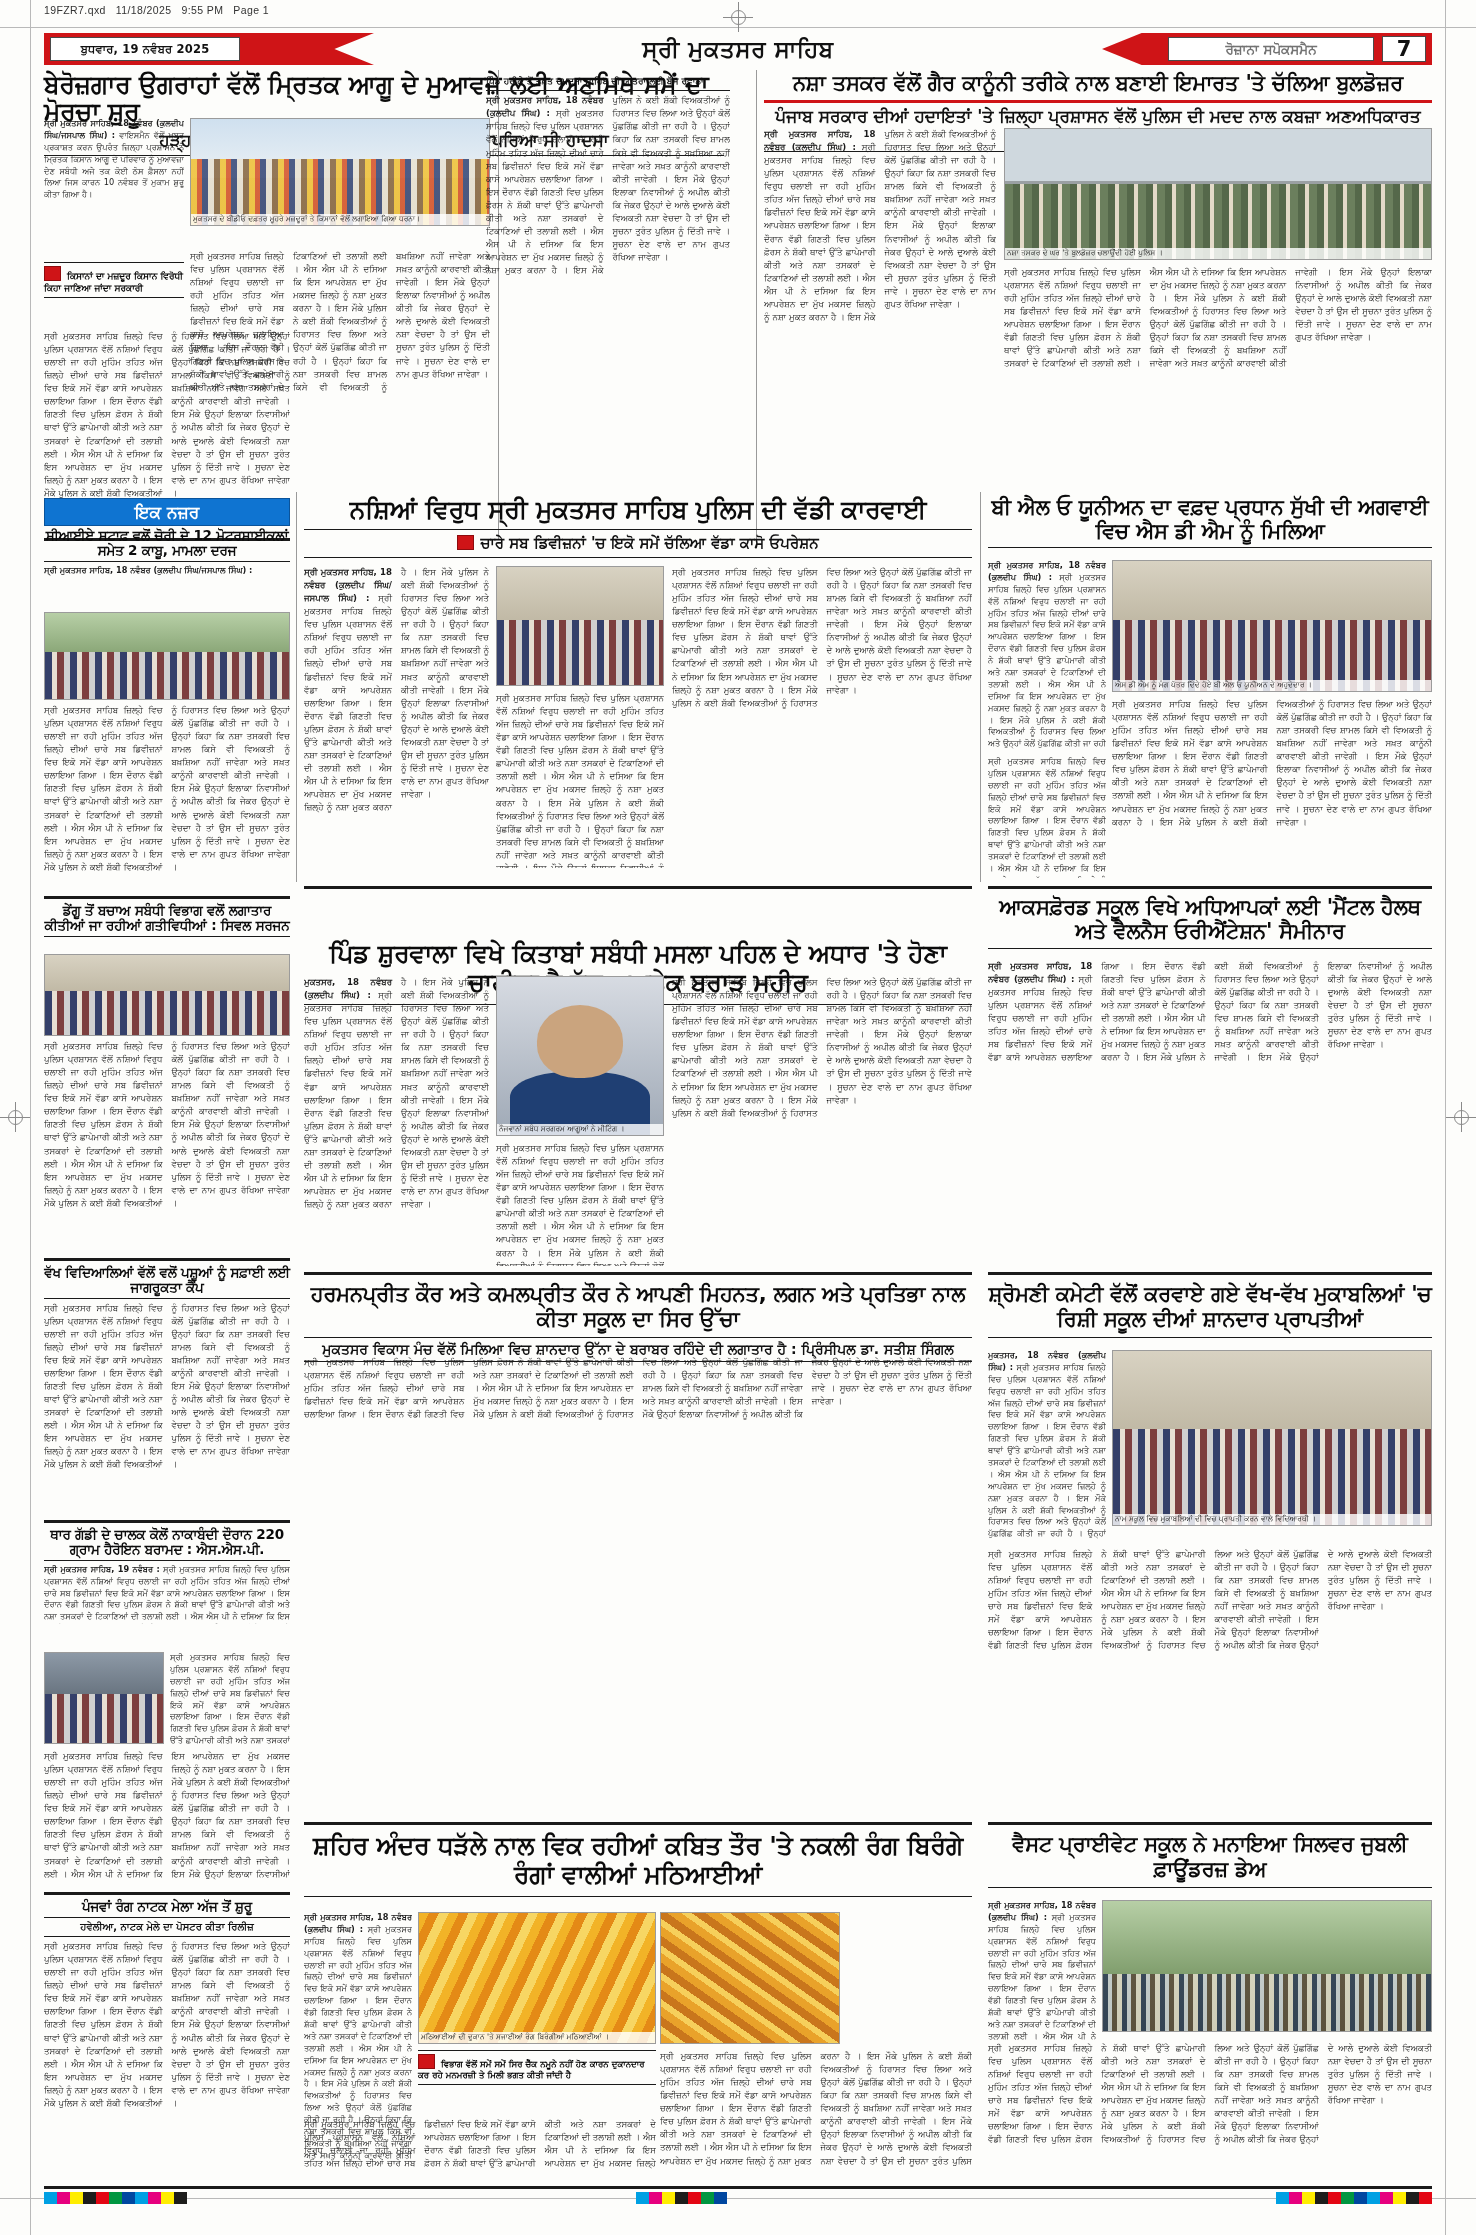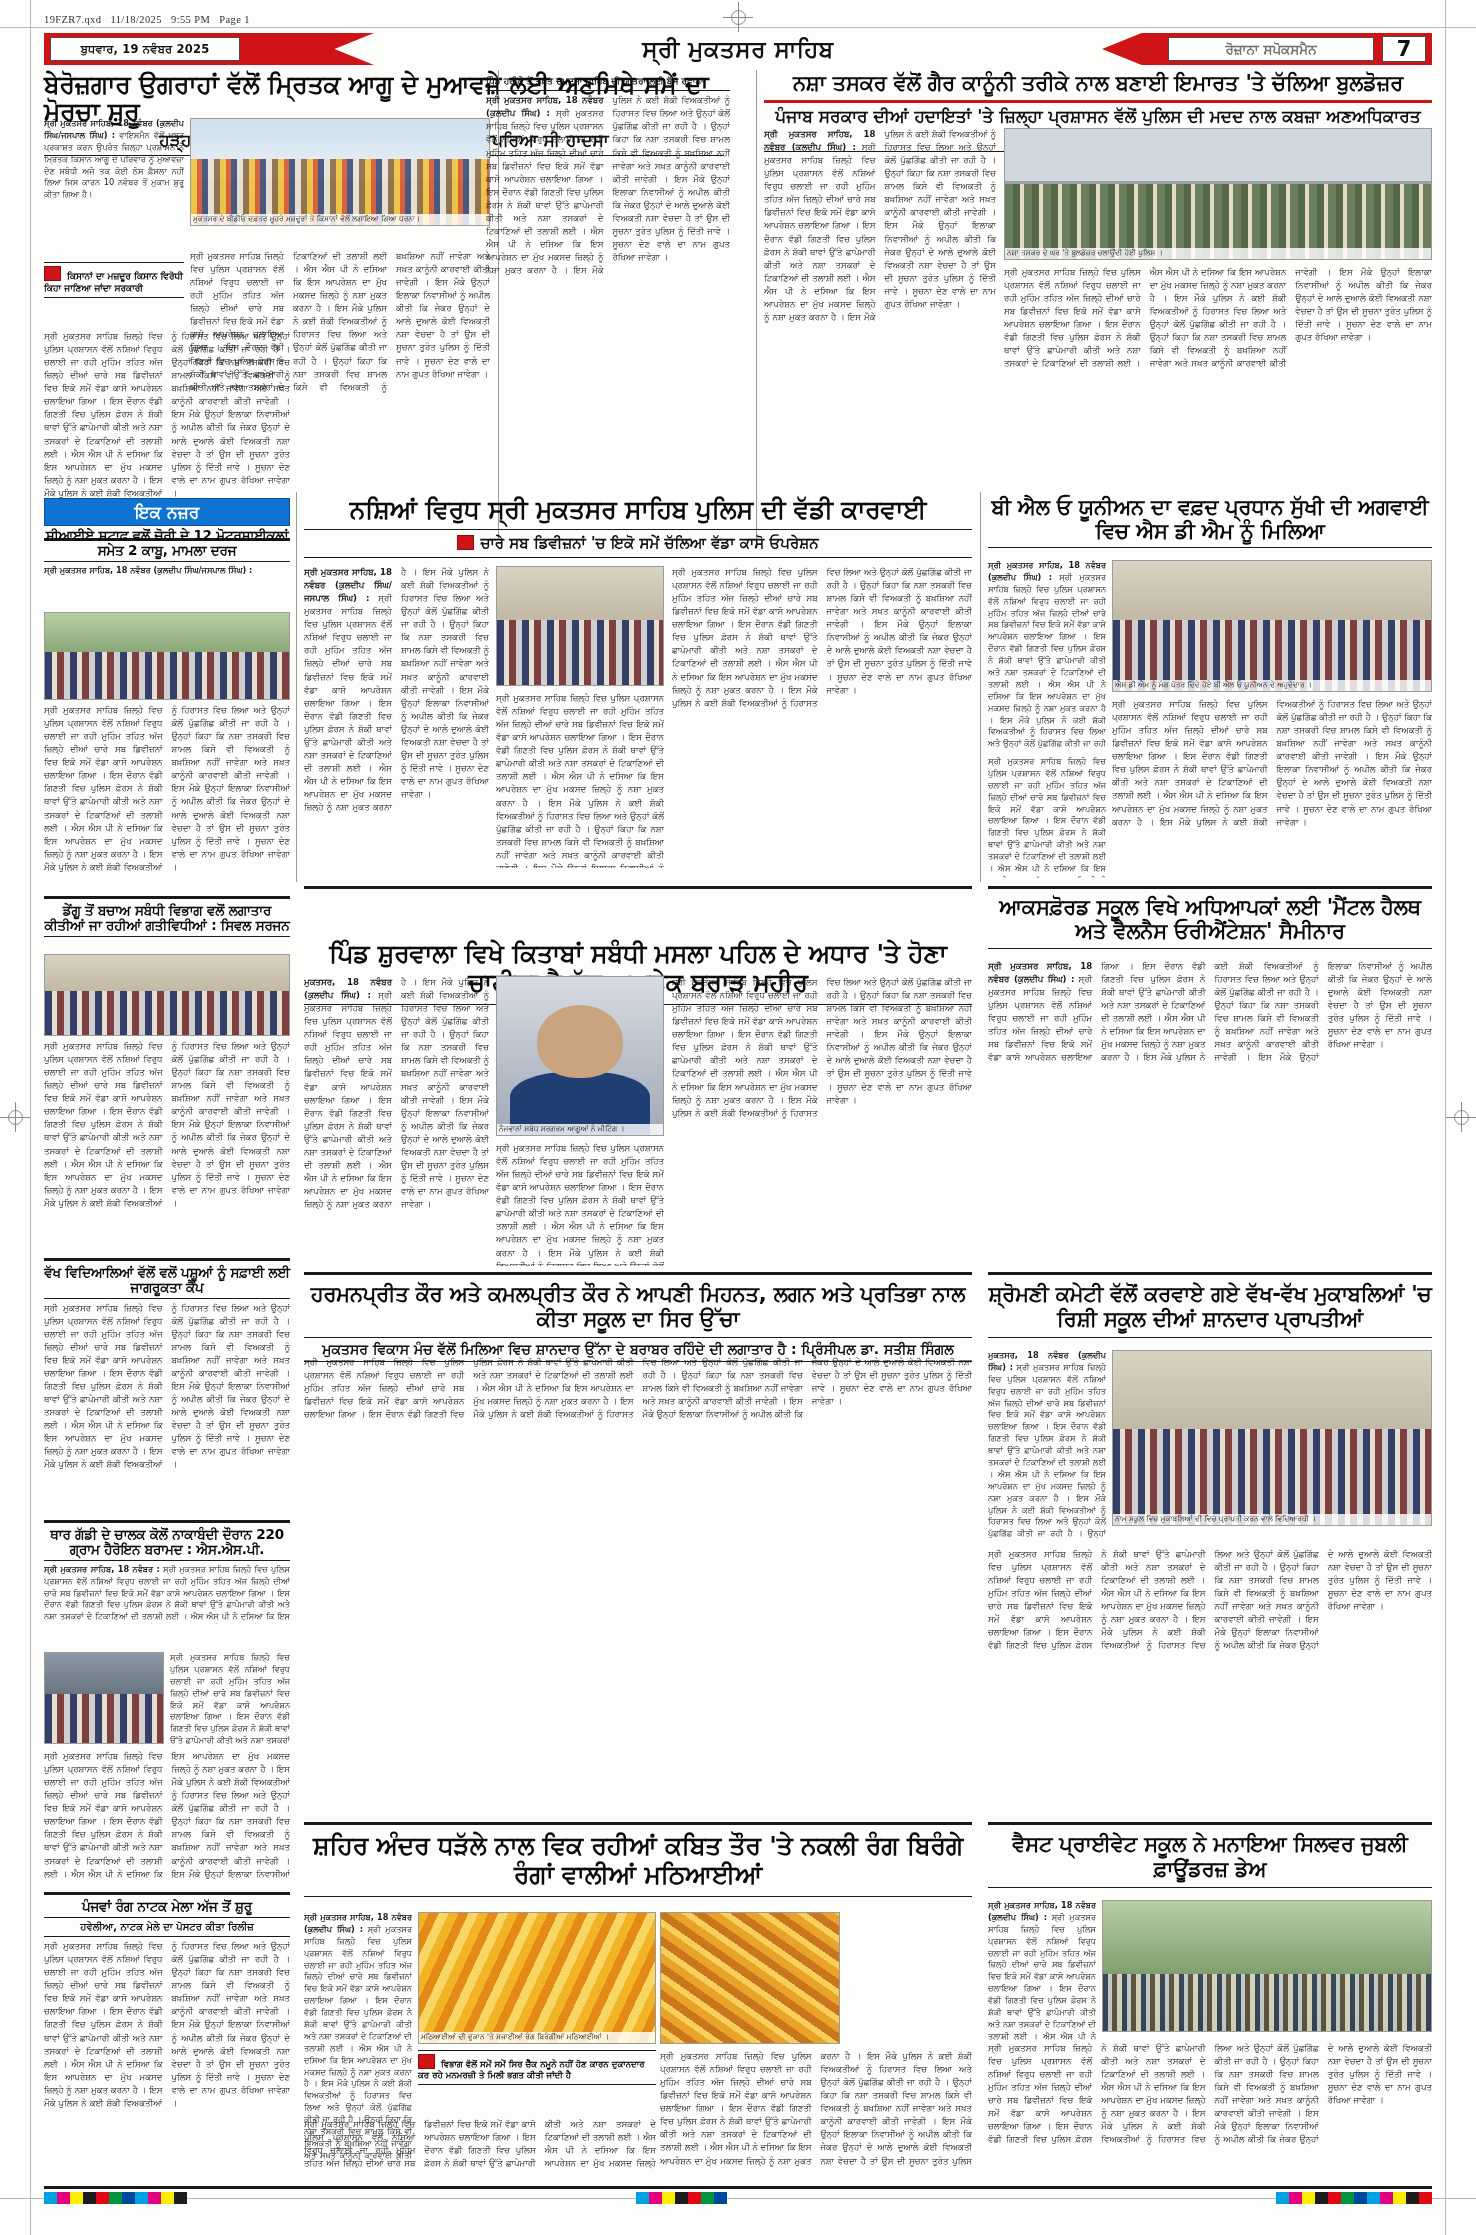--- a/index.html
+++ b/index.html
@@ -15,22 +15,22 @@
   
   .rail-v { position:absolute; top:0; bottom:0; width:1px; background:#b9b9b9; }
   .rail-h { position:absolute; left:0; right:0; height:1px; background:#b9b9b9; }
   .crossmark{ position:absolute; width:30px; height:30px; }
   .crossmark:before{content:"";position:absolute;left:50%;top:0;bottom:0;width:1px;background:#8a8a8a;}
   .crossmark:after{content:"";position:absolute;top:50%;left:0;right:0;height:1px;background:#8a8a8a;}
   .crossmark .ring{position:absolute;left:50%;top:50%;width:15px;height:15px;margin:-7.5px 0 0 -7.5px;border:1px solid #8a8a8a;border-radius:50%;}
 
   
   .filestamp{
-    position:absolute; left:44px; top:14px;
-    font-family:Liberation Serif, serif;
+    position:absolute; left:44px; top:4px;
+    font-family:Liberation Sans, sans-serif;
     font-size:10.5px; color:#333; letter-spacing:.4px; white-space:pre;
   }
 
   
   .masthead{
     position:absolute; left:44px; top:33px; width:1388px; height:32px;
   }
   .mh-redleft{
     position:absolute; left:0; top:0; height:32px; width:330px;
     background:#cf1417;
@@ -285,21 +285,21 @@
     <div class="hl xs center">ਵੱਖ ਵਿਦਿਆਲਿਆਂ ਵੱਲੋਂ ਵਲੋਂ ਪਸ਼ੂਆਂ ਨੂੰ ਸਫ਼ਾਈ ਲਈ ਜਾਗਰੂਕਤਾ ਕੈਂਪ</div>
     <div class="rule" style="margin:3px 0"></div>
     <div class="body twocol" style="height:222px;">ਸ੍ਰੀ ਮੁਕਤਸਰ ਸਾਹਿਬ ਜ਼ਿਲ੍ਹੇ ਵਿਚ ਪੁਲਿਸ ਪ੍ਰਸ਼ਾਸਨ ਵੱਲੋਂ ਨਸ਼ਿਆਂ ਵਿਰੁਧ ਚਲਾਈ ਜਾ ਰਹੀ ਮੁਹਿੰਮ ਤਹਿਤ ਅੱਜ ਜ਼ਿਲ੍ਹੇ ਦੀਆਂ ਚਾਰੇ ਸਬ ਡਿਵੀਜ਼ਨਾਂ ਵਿਚ ਇਕੋ ਸਮੇਂ ਵੱਡਾ ਕਾਸੋ ਆਪਰੇਸ਼ਨ ਚਲਾਇਆ ਗਿਆ । ਇਸ ਦੌਰਾਨ ਵੱਡੀ ਗਿਣਤੀ ਵਿਚ ਪੁਲਿਸ ਫ਼ੋਰਸ ਨੇ ਸ਼ੱਕੀ ਥਾਵਾਂ ਉੱਤੇ ਛਾਪੇਮਾਰੀ ਕੀਤੀ ਅਤੇ ਨਸ਼ਾ ਤਸਕਰਾਂ ਦੇ ਟਿਕਾਣਿਆਂ ਦੀ ਤਲਾਸ਼ੀ ਲਈ । ਐਸ ਐਸ ਪੀ ਨੇ ਦਸਿਆ ਕਿ ਇਸ ਆਪਰੇਸ਼ਨ ਦਾ ਮੁੱਖ ਮਕਸਦ ਜ਼ਿਲ੍ਹੇ ਨੂੰ ਨਸ਼ਾ ਮੁਕਤ ਕਰਨਾ ਹੈ । ਇਸ ਮੌਕੇ ਪੁਲਿਸ ਨੇ ਕਈ ਸ਼ੱਕੀ ਵਿਅਕਤੀਆਂ ਨੂੰ ਹਿਰਾਸਤ ਵਿਚ ਲਿਆ ਅਤੇ ਉਨ੍ਹਾਂ ਕੋਲੋਂ ਪੁੱਛਗਿੱਛ ਕੀਤੀ ਜਾ ਰਹੀ ਹੈ । ਉਨ੍ਹਾਂ ਕਿਹਾ ਕਿ ਨਸ਼ਾ ਤਸਕਰੀ ਵਿਚ ਸ਼ਾਮਲ ਕਿਸੇ ਵੀ ਵਿਅਕਤੀ ਨੂੰ ਬਖ਼ਸ਼ਿਆ ਨਹੀਂ ਜਾਵੇਗਾ ਅਤੇ ਸਖ਼ਤ ਕਾਨੂੰਨੀ ਕਾਰਵਾਈ ਕੀਤੀ ਜਾਵੇਗੀ । ਇਸ ਮੌਕੇ ਉਨ੍ਹਾਂ ਇਲਾਕਾ ਨਿਵਾਸੀਆਂ ਨੂੰ ਅਪੀਲ ਕੀਤੀ ਕਿ ਜੇਕਰ ਉਨ੍ਹਾਂ ਦੇ ਆਲੇ ਦੁਆਲੇ ਕੋਈ ਵਿਅਕਤੀ ਨਸ਼ਾ ਵੇਚਦਾ ਹੈ ਤਾਂ ਉਸ ਦੀ ਸੂਚਨਾ ਤੁਰੰਤ ਪੁਲਿਸ ਨੂੰ ਦਿੱਤੀ ਜਾਵੇ । ਸੂਚਨਾ ਦੇਣ ਵਾਲੇ ਦਾ ਨਾਮ ਗੁਪਤ ਰੱਖਿਆ ਜਾਵੇਗਾ ।</div>
   </div>
 
   <div class="col" style="left:44px;top:1520px;width:246px;">
     <div class="rule thick" style="margin-bottom:4px"></div>
     <div class="hl xs center">ਥਾਰ ਗੱਡੀ ਦੇ ਚਾਲਕ ਕੋਲੋਂ ਨਾਕਾਬੰਦੀ ਦੌਰਾਨ 220 ਗ੍ਰਾਮ ਹੈਰੋਇਨ ਬਰਾਮਦ : ਐਸ.ਐਸ.ਪੀ.</div>
     <div class="rule" style="margin:3px 0"></div>
     <div class="body tight" style="height:60px;">
-      <span class="lede">ਸ੍ਰੀ ਮੁਕਤਸਰ ਸਾਹਿਬ, 18 ਨਵੰਬਰ :</span>
+      <span class="lede">ਸ੍ਰੀ ਮੁਕਤਸਰ ਸਾਹਿਬ, 19 ਨਵੰਬਰ :</span>
       <span>ਸ੍ਰੀ ਮੁਕਤਸਰ ਸਾਹਿਬ ਜ਼ਿਲ੍ਹੇ ਵਿਚ ਪੁਲਿਸ ਪ੍ਰਸ਼ਾਸਨ ਵੱਲੋਂ ਨਸ਼ਿਆਂ ਵਿਰੁਧ ਚਲਾਈ ਜਾ ਰਹੀ ਮੁਹਿੰਮ ਤਹਿਤ ਅੱਜ ਜ਼ਿਲ੍ਹੇ ਦੀਆਂ ਚਾਰੇ ਸਬ ਡਿਵੀਜ਼ਨਾਂ ਵਿਚ ਇਕੋ ਸਮੇਂ ਵੱਡਾ ਕਾਸੋ ਆਪਰੇਸ਼ਨ ਚਲਾਇਆ ਗਿਆ । ਇਸ ਦੌਰਾਨ ਵੱਡੀ ਗਿਣਤੀ ਵਿਚ ਪੁਲਿਸ ਫ਼ੋਰਸ ਨੇ ਸ਼ੱਕੀ ਥਾਵਾਂ ਉੱਤੇ ਛਾਪੇਮਾਰੀ ਕੀਤੀ ਅਤੇ ਨਸ਼ਾ ਤਸਕਰਾਂ ਦੇ ਟਿਕਾਣਿਆਂ ਦੀ ਤਲਾਸ਼ੀ ਲਈ । ਐਸ ਐਸ ਪੀ ਨੇ ਦਸਿਆ ਕਿ ਇਸ ਆਪਰੇਸ਼ਨ ਦਾ ਮੁੱਖ ਮਕਸਦ ਜ਼ਿਲ੍ਹੇ ਨੂੰ ਨਸ਼ਾ ਮੁਕਤ ਕਰਨਾ ਹੈ । ਇਸ ਮੌਕੇ ਪੁਲਿਸ ਨੇ ਕਈ ਸ਼ੱਕੀ ਵਿਅਕਤੀਆਂ ਨੂੰ ਹਿਰਾਸਤ ਵਿਚ ਲਿਆ ਅਤੇ ਉਨ੍ਹਾਂ ਕੋਲੋਂ ਪੁੱਛਗਿੱਛ ਕੀਤੀ ਜਾ ਰਹੀ ਹੈ । ਉਨ੍ਹਾਂ ਕਿਹਾ ਕਿ ਨਸ਼ਾ ਤਸਕਰੀ ਵਿਚ ਸ਼ਾਮਲ ਕਿਸੇ ਵੀ ਵਿਅਕਤੀ ਨੂੰ ਬਖ਼ਸ਼ਿਆ ਨਹੀਂ ਜਾਵੇਗਾ ਅਤੇ ਸਖ਼ਤ ਕਾਨੂੰਨੀ ਕਾਰਵਾਈ ਕੀਤੀ ਜਾਵੇਗੀ । ਇਸ ਮੌਕੇ ਉਨ੍ਹਾਂ ਇਲਾਕਾ ਨਿਵਾਸੀਆਂ ਨੂੰ ਅਪੀਲ ਕੀਤੀ ਕਿ ਜੇਕਰ ਉਨ੍ਹਾਂ ਦੇ ਆਲੇ ਦੁਆਲੇ ਕੋਈ ਵਿਅਕਤੀ ਨਸ਼ਾ ਵੇਚਦਾ ਹੈ ਤਾਂ ਉਸ ਦੀ ਸੂਚਨਾ ਤੁਰੰਤ ਪੁਲਿਸ ਨੂੰ ਦਿੱਤੀ ਜਾਵੇ । ਸੂਚਨਾ ਦੇਣ ਵਾਲੇ ਦਾ ਨਾਮ ਗੁਪਤ ਰੱਖਿਆ ਜਾਵੇਗਾ ।</span>
     </div>
   </div>
   <div class="photo" style="position:absolute;left:44px;top:1652px;width:120px;height:92px;">
     <div class="ph-dark"></div>
       <div class="ph-people"></div>
   </div>
   <div class="col" style="left:170px;top:1652px;width:120px;height:92px;">
     <div class="body tight" style="height:92px;">ਸ੍ਰੀ ਮੁਕਤਸਰ ਸਾਹਿਬ ਜ਼ਿਲ੍ਹੇ ਵਿਚ ਪੁਲਿਸ ਪ੍ਰਸ਼ਾਸਨ ਵੱਲੋਂ ਨਸ਼ਿਆਂ ਵਿਰੁਧ ਚਲਾਈ ਜਾ ਰਹੀ ਮੁਹਿੰਮ ਤਹਿਤ ਅੱਜ ਜ਼ਿਲ੍ਹੇ ਦੀਆਂ ਚਾਰੇ ਸਬ ਡਿਵੀਜ਼ਨਾਂ ਵਿਚ ਇਕੋ ਸਮੇਂ ਵੱਡਾ ਕਾਸੋ ਆਪਰੇਸ਼ਨ ਚਲਾਇਆ ਗਿਆ । ਇਸ ਦੌਰਾਨ ਵੱਡੀ ਗਿਣਤੀ ਵਿਚ ਪੁਲਿਸ ਫ਼ੋਰਸ ਨੇ ਸ਼ੱਕੀ ਥਾਵਾਂ ਉੱਤੇ ਛਾਪੇਮਾਰੀ ਕੀਤੀ ਅਤੇ ਨਸ਼ਾ ਤਸਕਰਾਂ ਦੇ ਟਿਕਾਣਿਆਂ ਦੀ ਤਲਾਸ਼ੀ ਲਈ । ਐਸ ਐਸ ਪੀ ਨੇ ਦਸਿਆ ਕਿ ਇਸ ਆਪਰੇਸ਼ਨ ਦਾ ਮੁੱਖ ਮਕਸਦ ਜ਼ਿਲ੍ਹੇ ਨੂੰ ਨਸ਼ਾ ਮੁਕਤ ਕਰਨਾ ਹੈ । ਇਸ ਮੌਕੇ ਪੁਲਿਸ ਨੇ ਕਈ ਸ਼ੱਕੀ ਵਿਅਕਤੀਆਂ ਨੂੰ ਹਿਰਾਸਤ ਵਿਚ ਲਿਆ ਅਤੇ ਉਨ੍ਹਾਂ ਕੋਲੋਂ ਪੁੱਛਗਿੱਛ ਕੀਤੀ ਜਾ ਰਹੀ ਹੈ । ਉਨ੍ਹਾਂ ਕਿਹਾ ਕਿ ਨਸ਼ਾ ਤਸਕਰੀ ਵਿਚ ਸ਼ਾਮਲ ਕਿਸੇ ਵੀ ਵਿਅਕਤੀ ਨੂੰ ਬਖ਼ਸ਼ਿਆ ਨਹੀਂ ਜਾਵੇਗਾ ਅਤੇ ਸਖ਼ਤ ਕਾਨੂੰਨੀ ਕਾਰਵਾਈ ਕੀਤੀ ਜਾਵੇਗੀ । ਇਸ ਮੌਕੇ ਉਨ੍ਹਾਂ ਇਲਾਕਾ ਨਿਵਾਸੀਆਂ ਨੂੰ ਅਪੀਲ ਕੀਤੀ ਕਿ ਜੇਕਰ ਉਨ੍ਹਾਂ ਦੇ ਆਲੇ ਦੁਆਲੇ ਕੋਈ ਵਿਅਕਤੀ ਨਸ਼ਾ ਵੇਚਦਾ ਹੈ ਤਾਂ ਉਸ ਦੀ ਸੂਚਨਾ ਤੁਰੰਤ ਪੁਲਿਸ ਨੂੰ ਦਿੱਤੀ ਜਾਵੇ । ਸੂਚਨਾ ਦੇਣ ਵਾਲੇ ਦਾ ਨਾਮ ਗੁਪਤ ਰੱਖਿਆ ਜਾਵੇਗਾ ।</div>
   </div>

